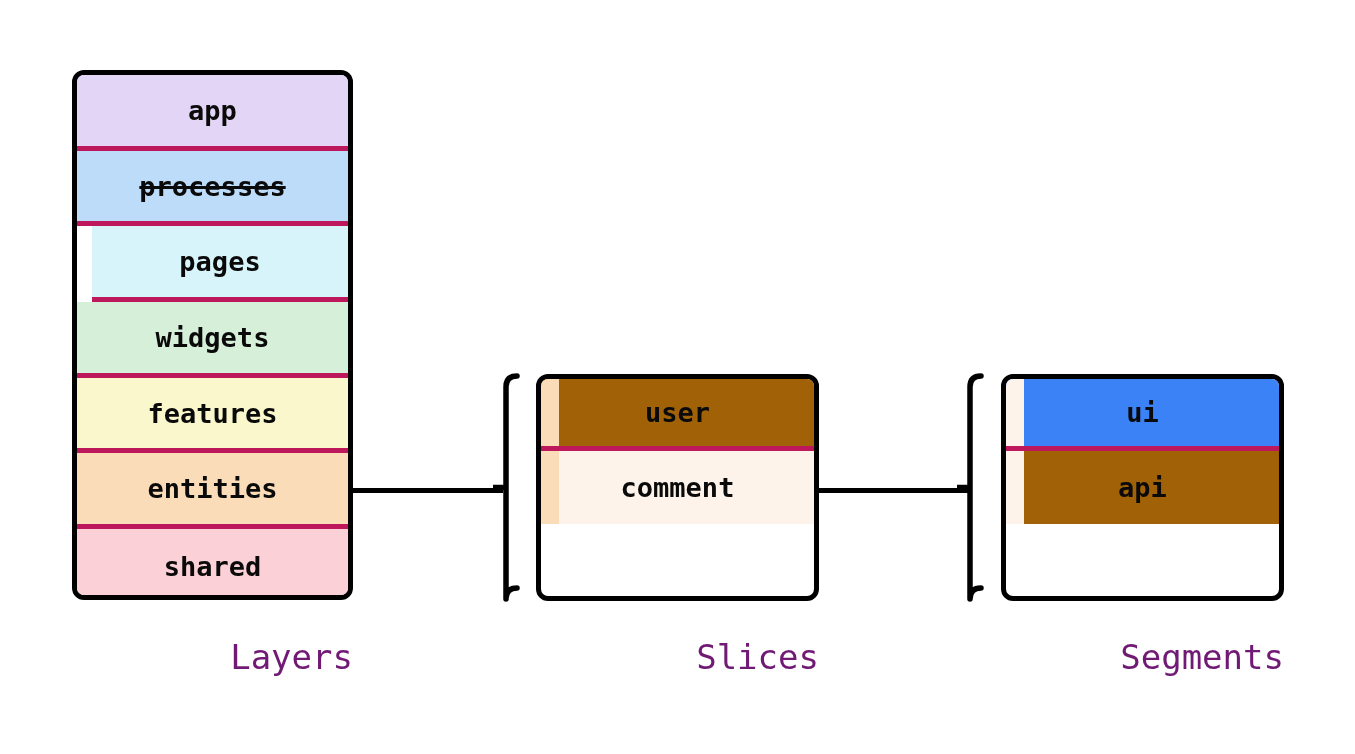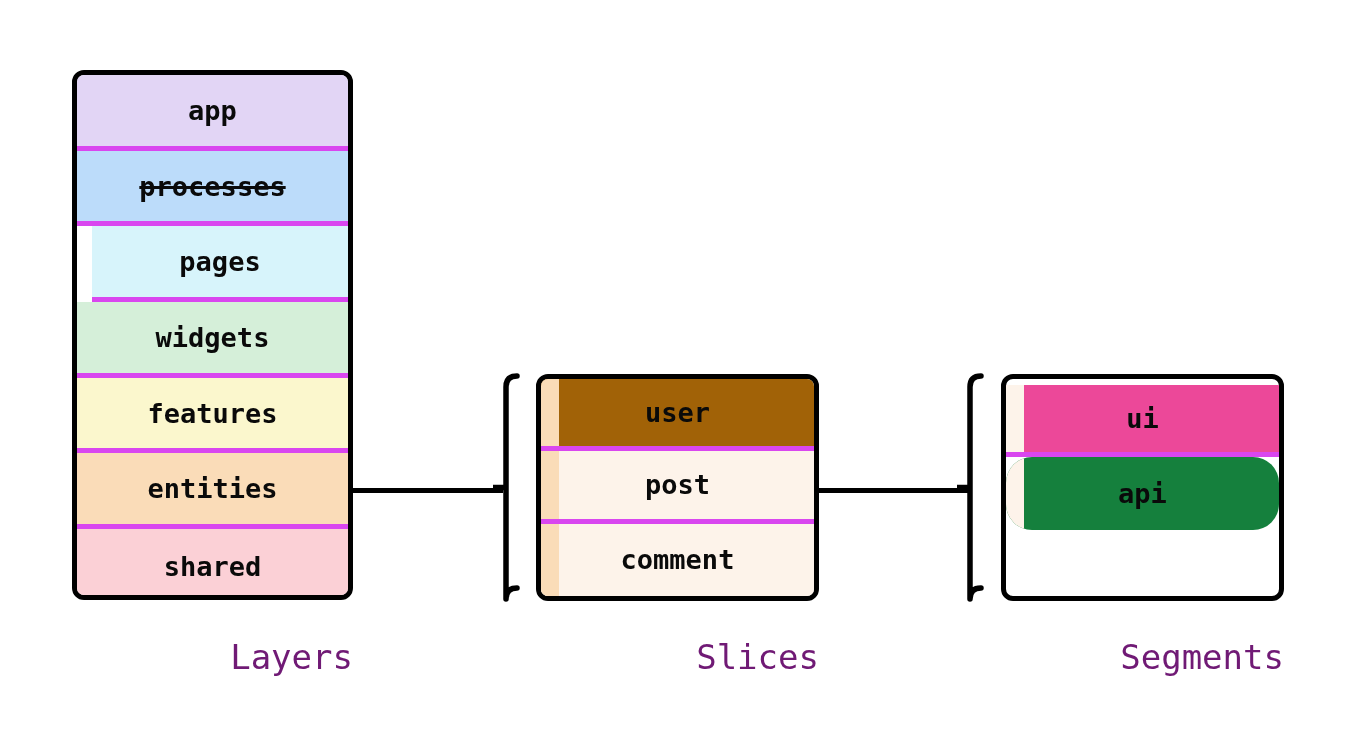--- a/index.html
+++ b/index.html
@@ -25,21 +25,21 @@
     border-radius: 12px;
     overflow: hidden;
     background: #ffffff;
   }
 
   .row {
     position: relative;
     display: flex;
     align-items: center;
     justify-content: center;
-    border-bottom: 5px solid #d946ef;
+    border-bottom: 5px solid #be185d;
     overflow: hidden;
   }
   .row:last-child { border-bottom: none; }
 
   .row-label {
     position: relative;
     z-index: 2;
     font-family: "DejaVu Sans Mono", monospace;
     font-weight: bold;
     font-size: 27px;
@@ -174,45 +174,41 @@
     </svg>
   </div>
 
   <div class="stack" id="slices-stack">
     <div class="row" style="background: #a16207;">
       <span class="stripe" style="background: rgb(250, 220, 184);"></span>
       <span class="row-label">user</span>
     </div>
     <div class="row" style="background: rgb(253, 243, 234);">
       <span class="stripe" style="background: rgb(250, 220, 184);"></span>
-      <span class="row-label">post</span>
-    </div>
-    <div class="row" style="background: rgb(253, 243, 234);">
-      <span class="stripe" style="background: rgb(250, 220, 184);"></span>
       <span class="row-label">comment</span>
     </div>
   </div>
 
   <div class="caption" id="caption-slices">Slices</div>
 
   <div class="connector" id="connector-slices-segments"></div>
 
   <div class="bracket" id="segments-bracket">
     <svg width="30" height="235" viewBox="0 0 30 235" xmlns="http://www.w3.org/2000/svg">
       <path d="M 24 6 Q 13 6 13 17 L 13 229 M 13 229 Q 13 218 24 218" fill="none" stroke="#000000" stroke-width="5.5" stroke-linecap="round"></path>
       <path d="M 13 117.5 L 0 117.5" fill="none" stroke="#000000" stroke-width="5.5" stroke-linecap="butt"></path>
     </svg>
   </div>
 
   <div class="stack" id="segments-stack">
-    <div class="row" style="background: #ec4899; margin-top: 6px;">
+    <div class="row" style="background: #3b82f6;">
       <span class="stripe" style="background: rgb(253, 243, 234);"></span>
       <span class="row-label">ui</span>
     </div>
-    <div class="row" style="background: #15803d; border-radius: 26px;">
+    <div class="row" style="background: #a16207;">
       <span class="stripe" style="background: rgb(253, 243, 234);"></span>
       <span class="row-label">api</span>
     </div>
   </div>
 
   <div class="caption" id="caption-segments">Segments</div>
 
 </div>
 
 </body></html>

